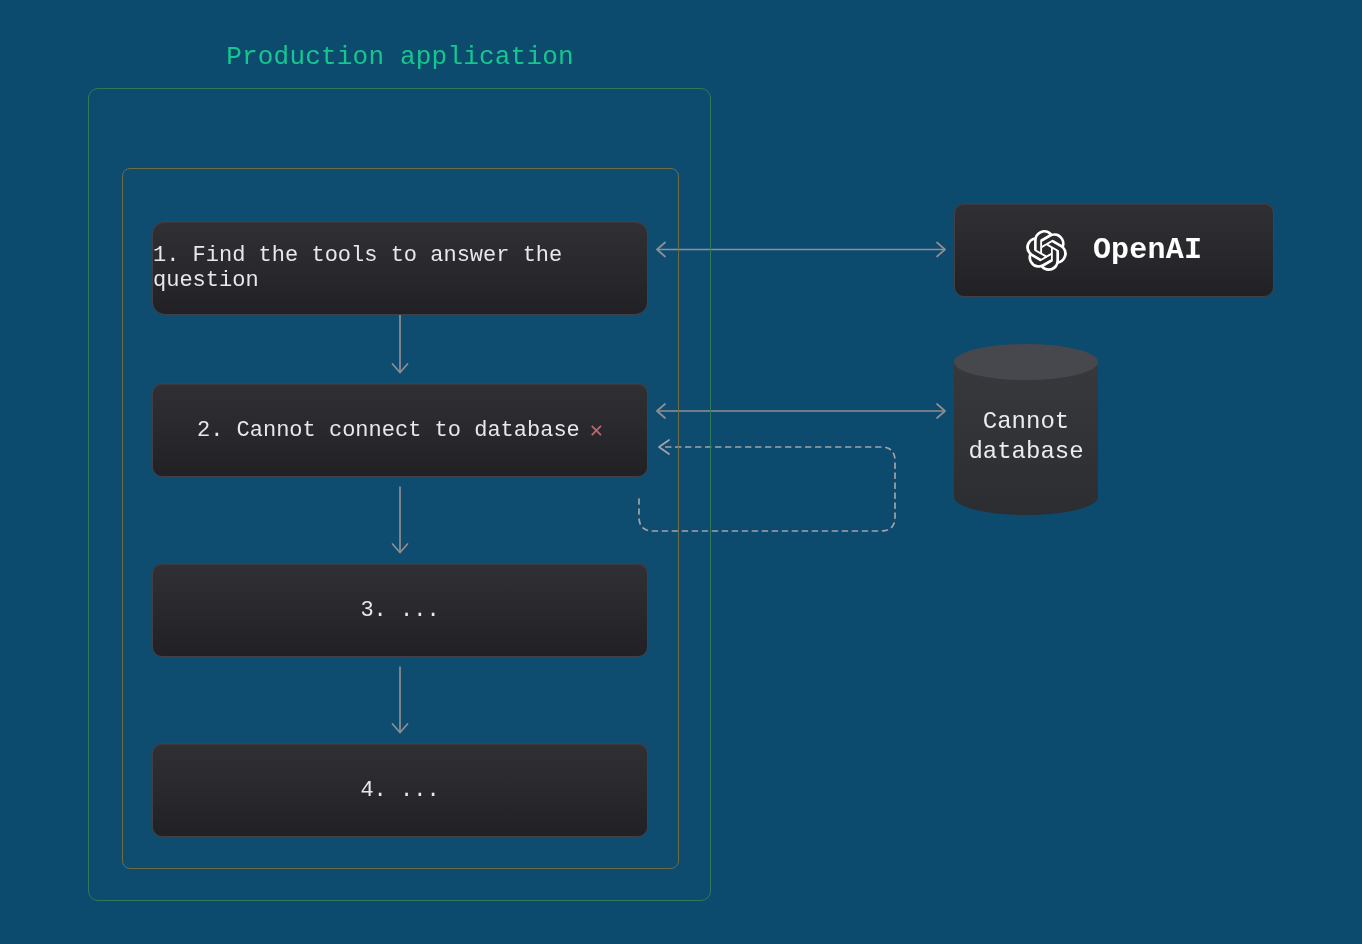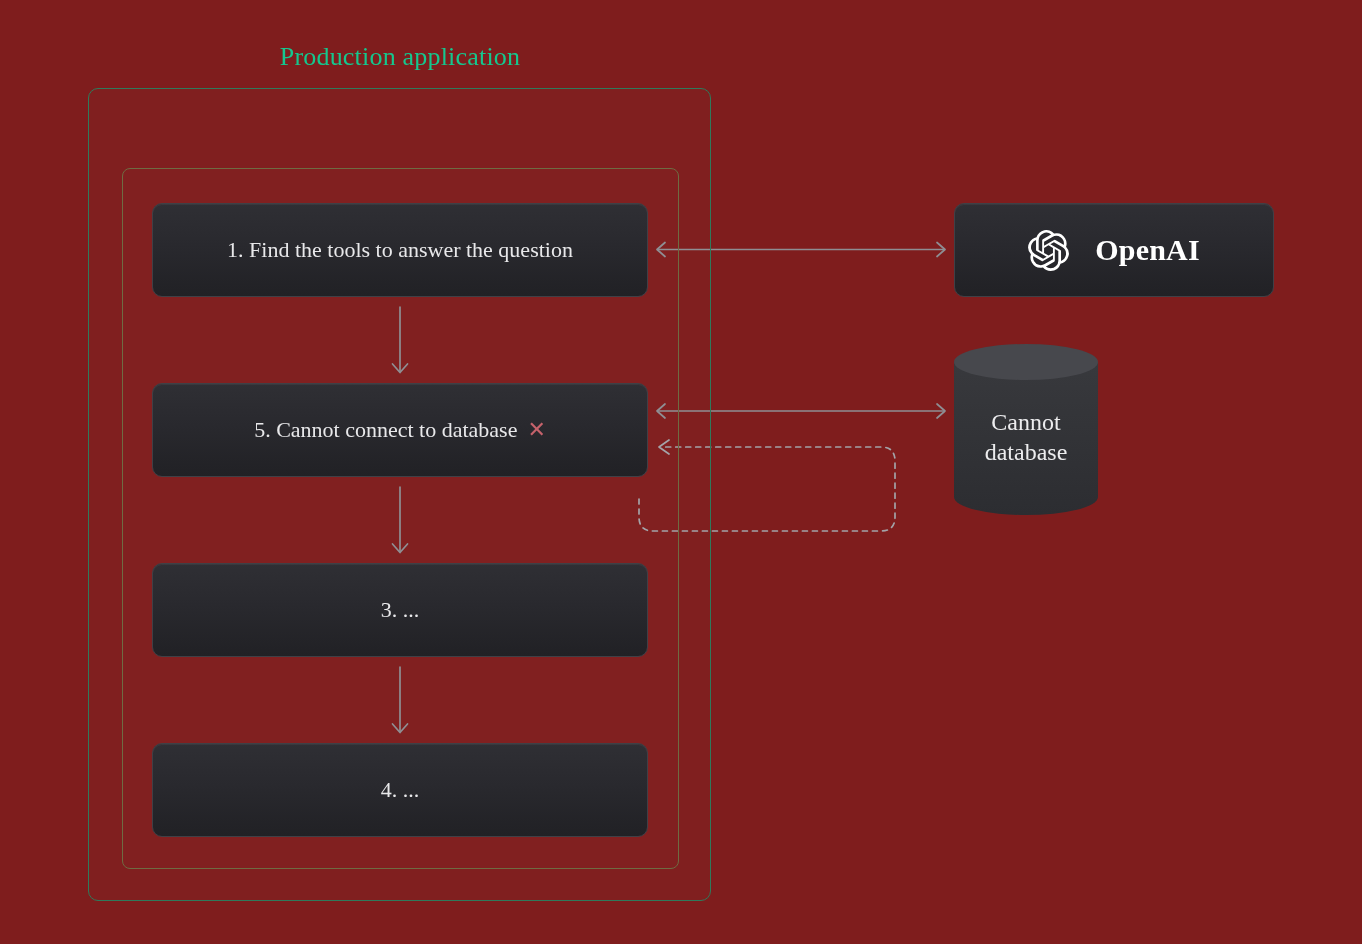--- a/index.html
+++ b/index.html
@@ -8,22 +8,22 @@
     --production-border:#2f7a5b;
     --workflow-border:#6f6b42;
     --error:#c5626b;
     --arrow:#8e8e93;
     --dashed-arrow:#a3a3a8;
     --step-text:#e8e8ea;
     --node-text:#ffffff;
   }
   html,body{margin:0;padding:0;background:#0a0a0b;}
   .canvas{
-    position:relative;width:1362px;height:944px;background:#7f1d1d;
-    font-family:Liberation Serif, serif;overflow:hidden;
+    position:relative;width:1362px;height:944px;background:#0c4a6e;
+    font-family:Liberation Mono, monospace;overflow:hidden;
   }
   .abs{position:absolute;}
   .title{
     text-align:center;font-size:26px;letter-spacing:.2px;font-weight:400;
   }
   .title-production{left:88px;top:42px;width:624px;color:var(--production-title);}
   .title-workflow{left:122px;top:121px;width:558px;color:var(--workflow-title);font-size:25px;}
   .group-box{border-radius:10px;}
   .production-box{
     left:88px;top:88px;width:621px;height:811px;
@@ -34,21 +34,21 @@
     border:1.5px solid var(--workflow-border);background:rgba(255,255,255,0.008);
   }
   .node{
     left:152px;width:494px;height:92px;border-radius:10px;
     border:1px solid #404046;
     background:linear-gradient(180deg,#2f2f34 0%,#29292e 45%,#212125 100%);
     box-shadow:inset 0 1px 0 rgba(255,255,255,0.05);
     display:flex;align-items:center;justify-content:center;
     color:var(--step-text);font-size:22px;
   }
-  .step-1{top:203px;} .step-2{top:383px;} .step-3{top:563px;} .step-4{top:743px;}
+  .step-1{top:221px;border-radius:13px;} .step-2{top:383px;} .step-3{top:563px;} .step-4{top:743px;}
   .error-x{color:var(--error);font-size:22px;margin-left:10px;font-weight:400;}
   .openai-box{
     left:954px;top:203px;width:318px;height:92px;
   }
   .openai-inner{display:flex;align-items:center;gap:26px;}
   .openai-label{color:var(--node-text);font-size:30px;font-weight:700;letter-spacing:.2px;}
   .connectors{left:0;top:0;width:1362px;height:944px;pointer-events:none;}
   .arrow-line{stroke:var(--arrow);stroke-width:1.7;fill:none;stroke-linecap:round;stroke-linejoin:round;}
   .dashed-line{stroke:var(--dashed-arrow);stroke-width:1.7;fill:none;stroke-linecap:round;stroke-linejoin:round;stroke-dasharray:5 5;}
   .dashed-head{stroke:var(--dashed-arrow);stroke-width:1.7;fill:none;stroke-linecap:round;stroke-linejoin:round;}
@@ -110,21 +110,21 @@
   <div class="abs group-box production-box"></div>
   <div class="abs group-box workflow-box"></div>
 
   <div class="abs title title-production">Production application</div>
 
   <div class="abs node step-1">
     <span>1. Find the tools to answer the question</span>
   </div>
 
   <div class="abs node step-2">
-    <span>5. Cannot connect to database</span>
+    <span>2. Cannot connect to database</span>
     <span class="error-x">✕</span>
   </div>
 
   <div class="abs node step-3">
     <span>3. ...</span>
   </div>
 
   <div class="abs node step-4">
     <span>4. ...</span>
   </div>

